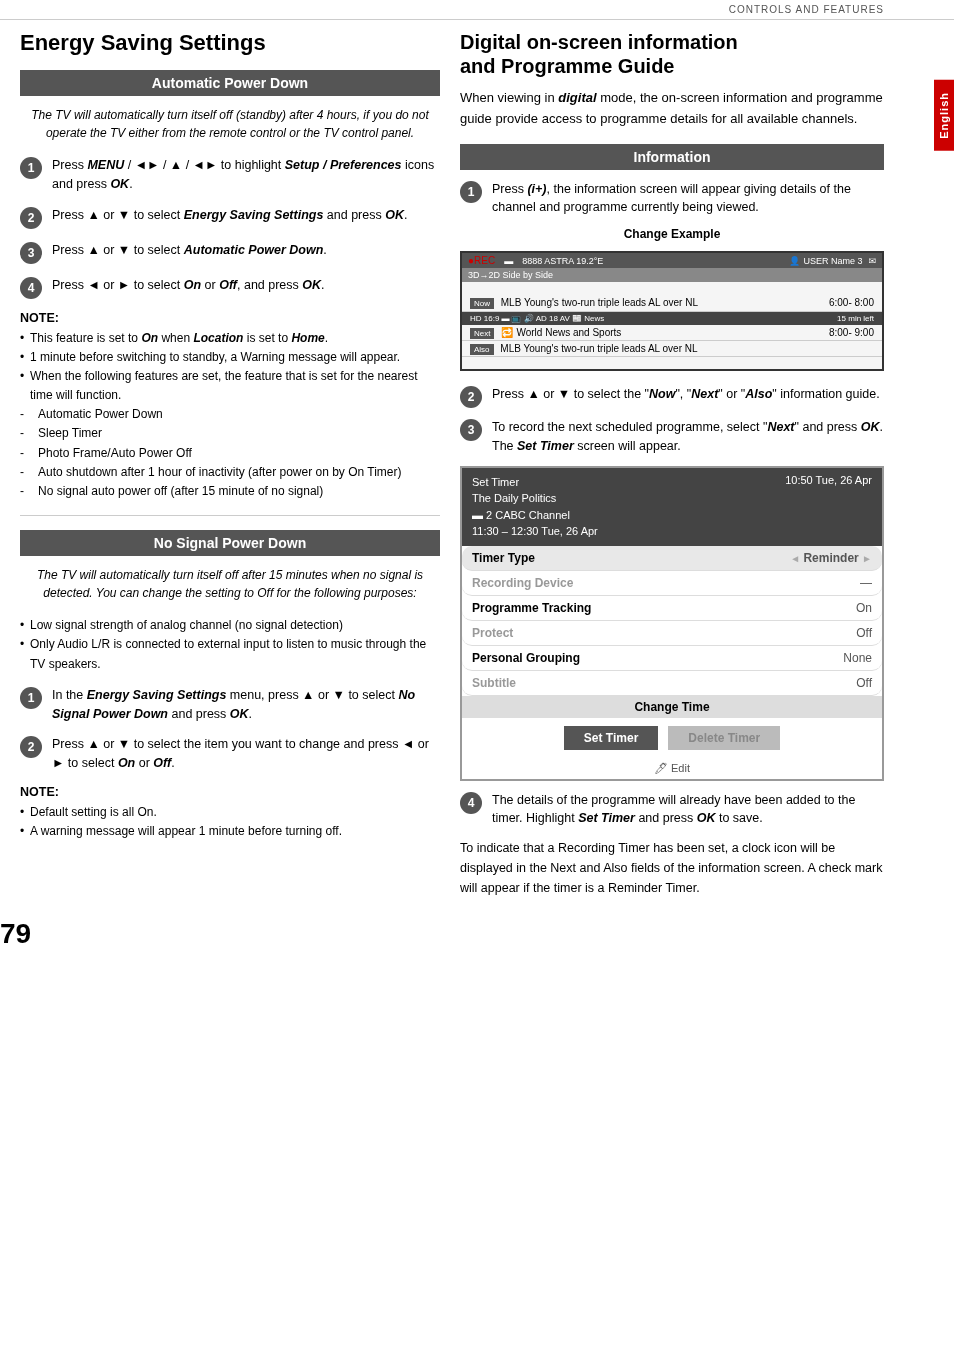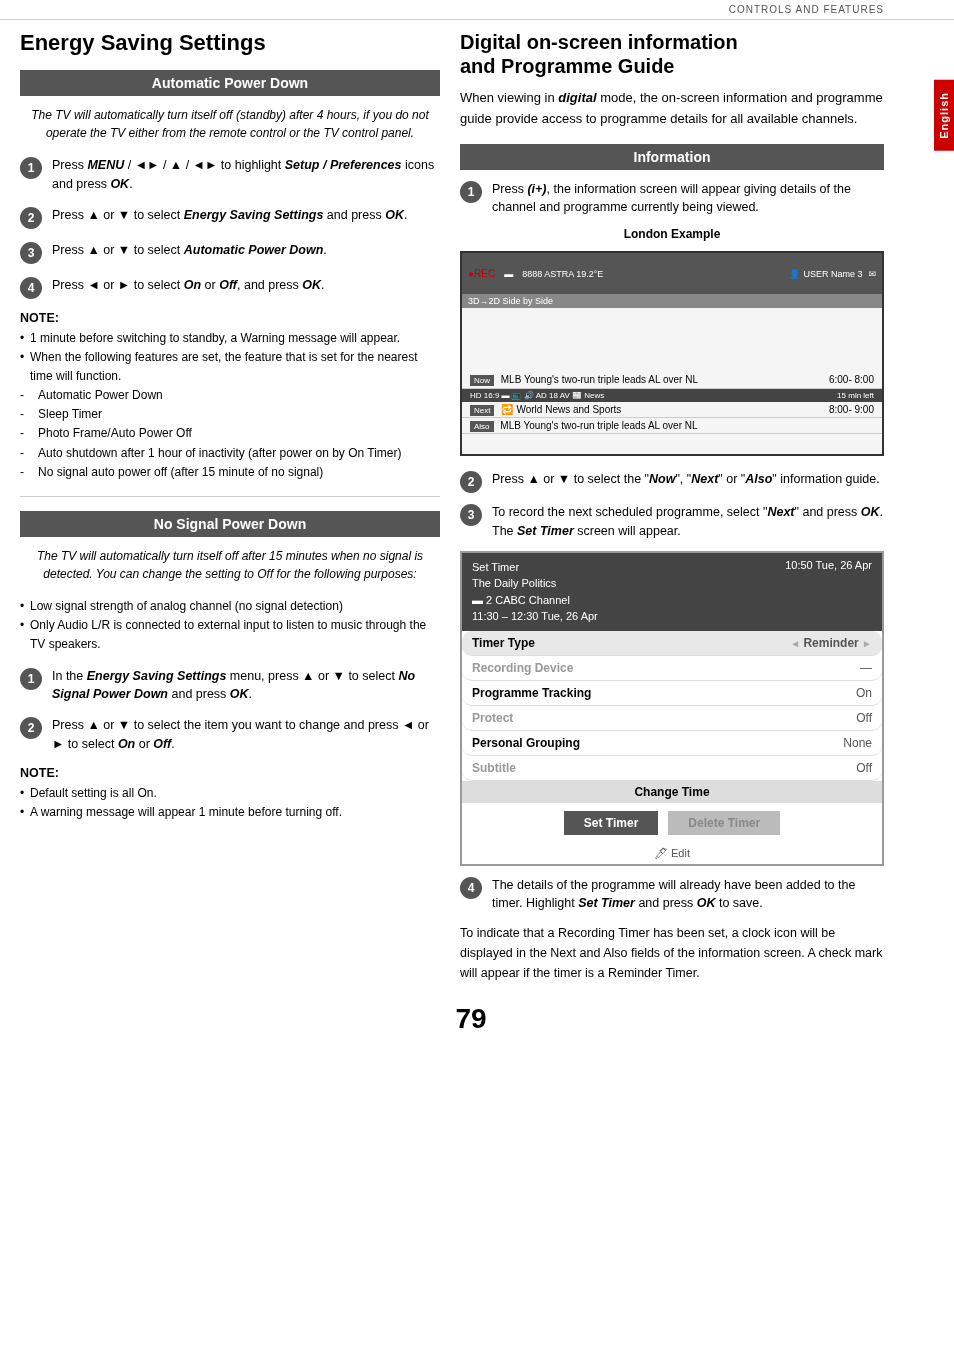--- a/index.html
+++ b/index.html
@@ -181,21 +181,21 @@
       align-items: center;
       padding: 2px 6px;
       font-size: 9px;
     }
 
     .tv-bar2 {
       background: #555;
       color: #fff;
       display: flex;
       align-items: center;
-      padding: 15px 6px;
+      padding: 2px 6px;
       font-size: 9px;
       gap: 6px;
     }
 
     .tv-bar3 {
       background: #777;
       color: #fff;
       display: flex;
       align-items: center;
       padding: 2px 6px;
@@ -205,22 +205,21 @@
     .tv-bar4 {
       background: #888;
       color: #fff;
       display: flex;
       align-items: center;
       padding: 2px 6px;
       font-size: 9px;
     }
 
     .tv-body {
-      padding: 20px 0;
-      margin-top: 43px;
+      padding: 12px 0;
     }
 
     .tv-now-row {
       display: flex;
       justify-content: space-between;
       align-items: center;
       padding: 3px 8px;
       border-bottom: 1px solid #ccc;
     }
 
@@ -336,21 +335,21 @@
 
     .timer-edit-row {
       text-align: center;
       padding: 4px;
       font-size: 11px;
       color: #555;
     }
 
     
     .page-number {
-      text-align: center;
+      text-align: left;
       font-size: 28px;
       font-weight: bold;
       padding: 10px 12px 16px 0;
     }
 
     
     .section-divider {
       border: none;
       border-top: 1px solid #ccc;
       margin: 14px 0;
@@ -417,20 +416,21 @@
           <div class="step-num">4</div>
           <div class="step-text">
             Press ◄ or ► to select <span class="bold">On</span> or <span class="bold">Off</span>, and press <span class="bold">OK</span>.
           </div>
         </li>
       </ul>
 
       <div class="note-section">
         <div class="note-title">NOTE:</div>
         <ul class="note-list">
+          <li>This feature is set to <span class="bold">On</span> when <span class="bold">Location</span> is set to <span class="bold">Home</span>.</li>
           <li>1 minute before switching to standby, a Warning message will appear.</li>
           <li>When the following features are set, the feature that is set for the nearest time will function.</li>
           <li class="dash">Automatic Power Down</li>
           <li class="dash">Sleep Timer</li>
           <li class="dash">Photo Frame/Auto Power Off</li>
           <li class="dash">Auto shutdown after 1 hour of inactivity (after power on by On Timer)</li>
           <li class="dash">No signal auto power off (after 15 minute of no signal)</li>
         </ul>
       </div>
     </div>
@@ -483,21 +483,21 @@
     <div>
       <div class="subsection-header">Information</div>
 
       <div class="step-item" style="margin-bottom:10px;">
         <div class="step-num">1</div>
         <div class="step-text">
           Press <span class="bold">(i+)</span>, the information screen will appear giving details of the channel and programme currently being viewed.
         </div>
       </div>
 
-      <div class="display-example-title">London Example</div>
+      <div class="display-example-title">Change Example</div>
       <div class="display-example">
 
 
         <div class="tv-bar2">
           <span class="red-dot">●REC</span>
           <span class="channel-block">▬</span>
           <span>8888 ASTRA 19.2°E</span>
           <span style="margin-left:auto;">👤 USER Name 3</span>
           <span>✉</span>
         </div>

